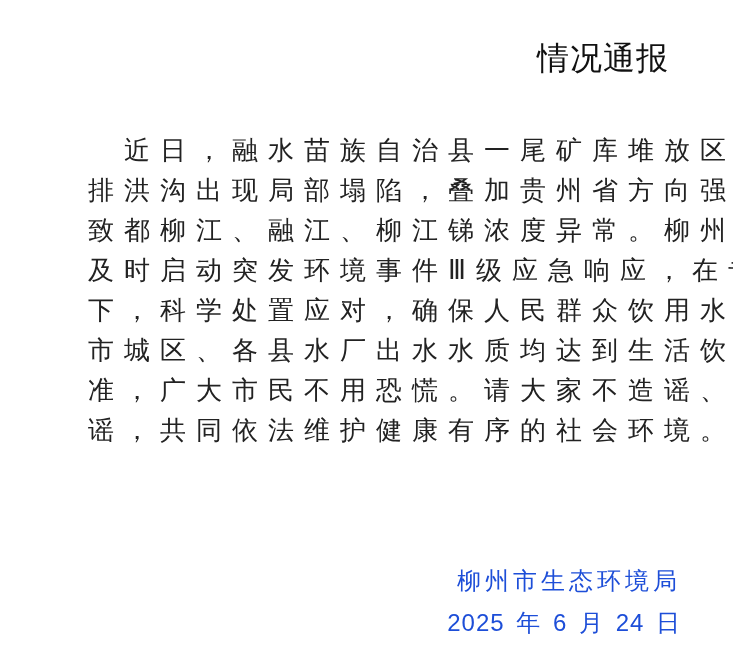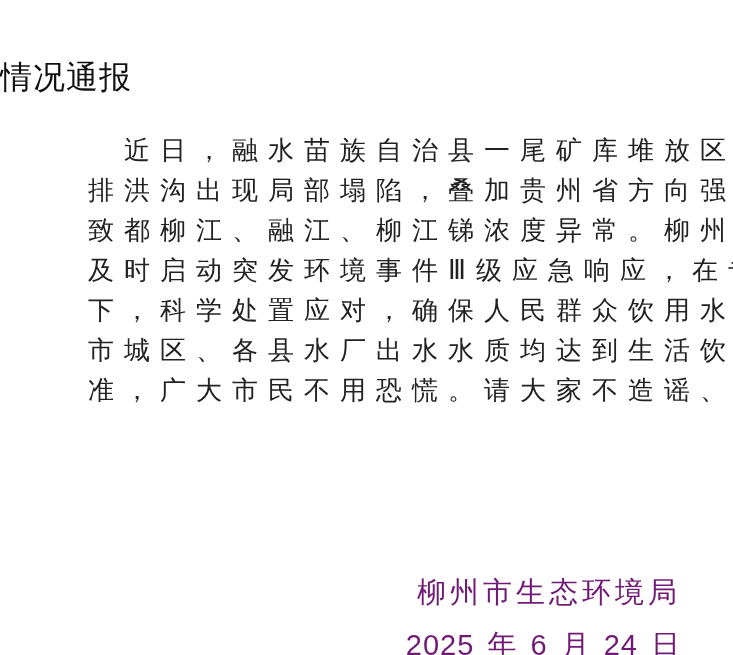--- a/index.html
+++ b/index.html
@@ -12,22 +12,22 @@
       height: 655px;
       position: relative;
       overflow: hidden;
       font-family: "DejaVu Serif", "Liberation Serif", serif;
       color: #1a1a1a;
     }
     .title {
       position: absolute;
       left: 0;
       width: 669px;
-      top: 51px;
-      text-align: left;
+      top: 32px;
+      text-align: right;
       font-size: 32px;
       line-height: 52px;
       letter-spacing: 1px;
       font-family: "DejaVu Sans", "Liberation Sans", sans-serif;
       font-weight: normal;
       color: #111;
     }
     .body-text {
       position: absolute;
       left: 88px;
@@ -43,45 +43,45 @@
       font-family: "DejaVu Sans", "Liberation Sans", sans-serif;
       color: #222;
     }
     .signature {
       position: absolute;
       right: 52px;
       top: 560px;
       text-align: right;
     }
     .sig-line {
-      font-size: 29px;
+      font-size: 24px;
       line-height: 42px;
       white-space: nowrap;
       letter-spacing: 4px;
       font-family: "DejaVu Sans", "Liberation Sans", sans-serif;
-      color: #701a75;
-      margin-top: 11px;
+      color: #1d4ed8;
     }
     .sig-date {
       font-family: Liberation Sans, sans-serif;
       letter-spacing: 1px;
       word-spacing: 4px;
     }
   </style>
 </head>
 <body>
 
 <div class="title">情况通报</div>
 
 <div class="body-text">
   <div class="line">　近日，融水苗族自治县一尾矿库堆放区因暴雨冲刷</div>
   <div class="line">排洪沟出现局部塌陷，叠加贵州省方向强降雨的输入导</div>
   <div class="line">致都柳江、融江、柳江锑浓度异常。柳州市人民政府已</div>
   <div class="line">及时启动突发环境事件Ⅲ级应急响应，在专家组指导</div>
   <div class="line">下，科学处置应对，确保人民群众饮用水安全。目前，</div>
   <div class="line">市城区、各县水厂出水水质均达到生活饮用水卫生标</div>
   <div class="line">准，广大市民不用恐慌。请大家不造谣、不信谣、不传</div>
+  <div class="line">谣，共同依法维护健康有序的社会环境。</div>
 </div>
 
 <div class="signature">
   <div class="sig-line">柳州市生态环境局</div>
   <div class="sig-line sig-date">2025 年 6 月 24 日</div>
 </div>
 
 </body></html>

